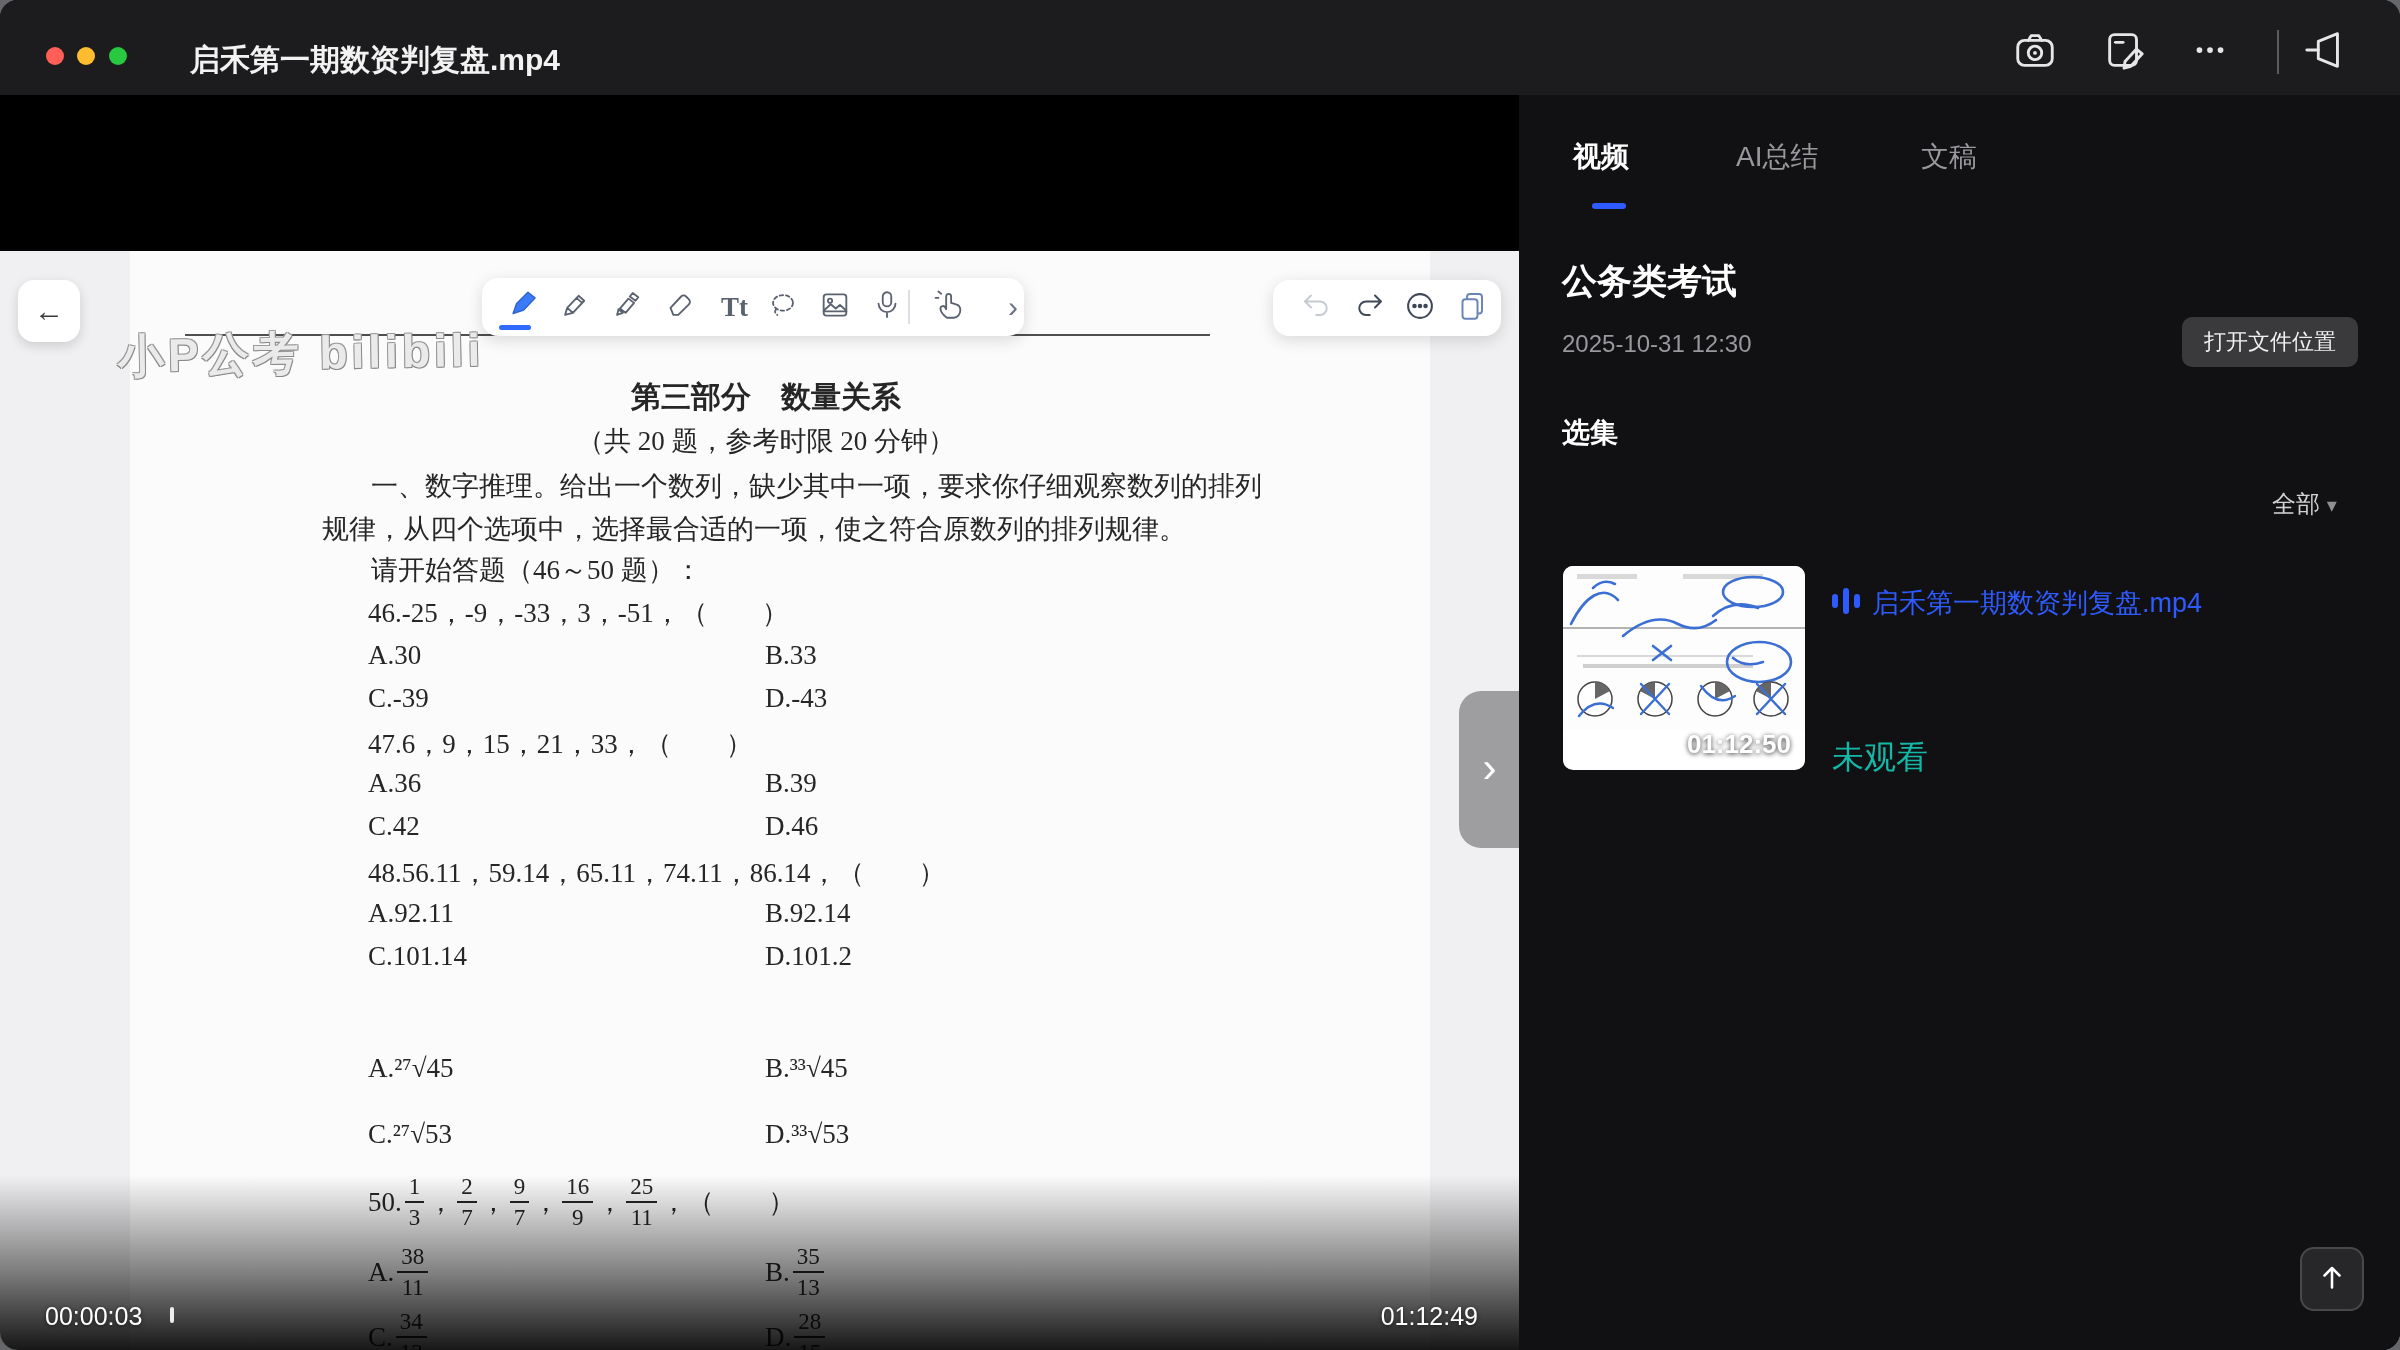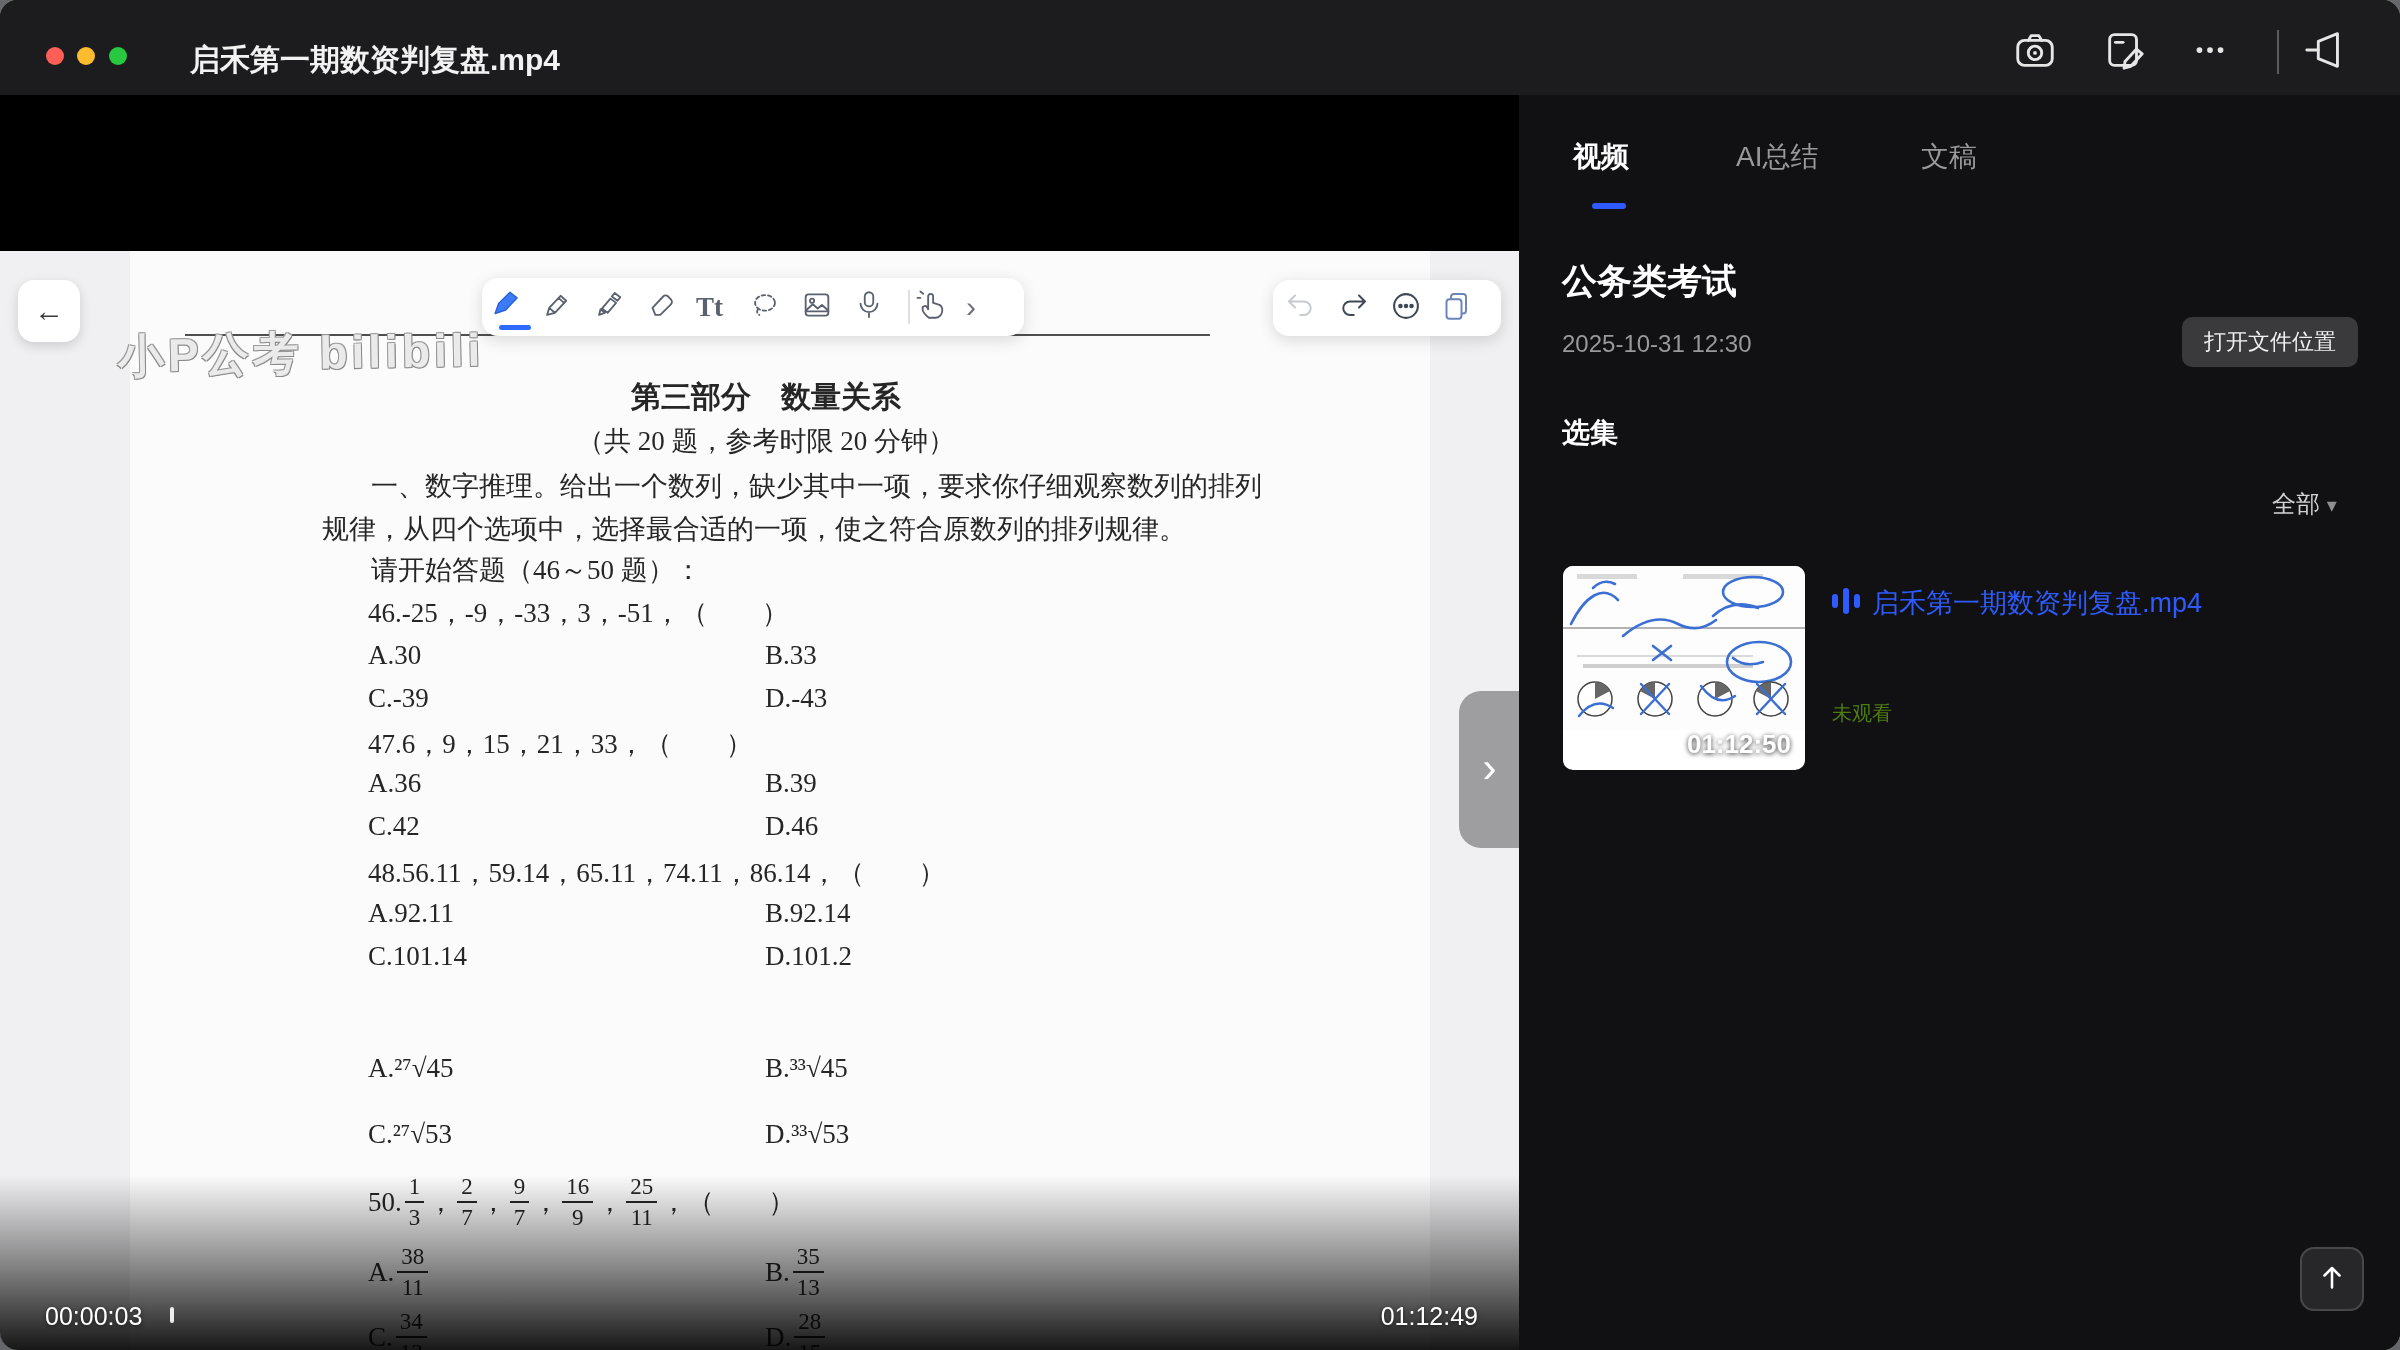--- a/index.html
+++ b/index.html
@@ -19,21 +19,21 @@
   .video-frame{position:absolute;left:0;top:156px;width:1519px;height:1147px;background:#f0f0f2;}
   .page{position:absolute;left:130px;top:156px;width:1300px;height:1147px;background:#fbfbfb;}
   .doc{font-family:"Liberation Serif","DejaVu Serif",serif;color:#262626;font-size:27px;white-space:nowrap;}
   .rule{position:absolute;left:185px;top:239px;width:1025px;height:2px;background:#4f4f4f;}
   .watermark{position:absolute;left:118px;top:228px;font-size:46px;font-weight:700;color:rgba(255,255,255,0.82);
              text-shadow:1px 1px 0 #8a8a8a,-1px -1px 0 #9a9a9a,1px -1px 0 #9a9a9a,-1px 1px 0 #8a8a8a;letter-spacing:4px;transform:rotate(-1deg);}
   .back-btn{position:absolute;left:18px;top:185px;width:62px;height:62px;border-radius:16px;background:#fff;
             box-shadow:0 4px 12px rgba(0,0,0,.15);display:flex;align-items:center;justify-content:center;
             font-size:30px;color:#3a3a3a;cursor:pointer;}
   .pill{position:absolute;background:#fff;border-radius:16px;box-shadow:0 4px 16px rgba(0,0,0,.14);display:flex;align-items:center;}
-  .tool{width:52px;height:56px;display:flex;align-items:center;justify-content:flex-start;cursor:pointer;position:relative;}
+  .tool{width:52px;height:56px;display:flex;align-items:center;justify-content:flex-end;cursor:pointer;position:relative;}
   .tool svg{stroke:#5a6270;fill:none;stroke-width:2.6;stroke-linecap:round;stroke-linejoin:round;}
   .tool .tt{font-family:"Liberation Serif",serif;font-weight:700;font-size:27px;color:#5a6270;}
   .tool-underline{position:absolute;left:11px;bottom:5px;width:32px;height:5px;border-radius:3px;background:#2f6bff;}
   .pill-div{width:2px;height:34px;background:#dcdfe3;margin:0 4px;}
   .chev{font-size:30px;color:#6b7280;}
 
   .fade{position:absolute;left:0;top:1080px;width:1519px;height:223px;
         background:linear-gradient(to bottom,rgba(0,0,0,0) 0%,rgba(0,0,0,.5) 45%,rgba(0,0,0,.9) 78%,#000 100%);}
 
   
@@ -55,21 +55,21 @@
             display:flex;align-items:center;justify-content:center;font-size:22px;color:#f0f0f0;cursor:pointer;}
   .ep-head{position:absolute;left:1562px;top:414px;font-size:28px;font-weight:700;color:#fff;}
   .ep-path{position:absolute;left:1562px;top:488px;width:695px;font-size:24px;color:#8e8e93;overflow:hidden;white-space:nowrap;}
   .filter{position:absolute;left:2272px;top:488px;font-size:24px;color:#d2d2d4;cursor:pointer;}
   .filter .caret{color:#8e8e93;font-size:20px;}
   .thumb{position:absolute;left:1563px;top:566px;width:242px;height:204px;border-radius:10px;background:#fff;overflow:hidden;cursor:pointer;}
   .thumb .dur{position:absolute;right:14px;bottom:10px;font-size:26px;font-weight:700;color:#fff;text-shadow:0 1px 5px rgba(0,0,0,.8);}
   .eq{position:absolute;left:1832px;top:588px;width:30px;height:26px;display:flex;align-items:center;gap:5px;}
   .eq i{display:block;width:6px;border-radius:3px;background:#2e5bff;}
   .item-title{position:absolute;left:1872px;top:585px;font-size:27px;color:#2e5bff;cursor:pointer;max-width:520px;overflow:hidden;white-space:nowrap;}
-  .item-status{position:absolute;left:1832px;top:700px;font-size:20px;color:#4d7c0f;}
+  .item-status{position:absolute;left:1832px;top:736px;font-size:32px;color:#14b8a6;}
   .up-btn{position:absolute;left:2300px;top:1247px;width:60px;height:60px;border-radius:14px;background:#27272a;
           border:2px solid #48484c;display:flex;align-items:center;justify-content:center;cursor:pointer;}
   .up-btn svg{stroke:#fff;fill:none;stroke-width:3.4;stroke-linecap:round;stroke-linejoin:round;}
 
   
   .frac{display:inline-block;text-align:center;vertical-align:middle;margin:0 3px;line-height:1;}
   .frac .num{display:block;font-size:23px;padding:0 4px 3px;border-bottom:2px solid #262626;}
   .frac .den{display:block;font-size:23px;padding-top:3px;}
   .q50row{display:flex;align-items:center;}
 </style>

